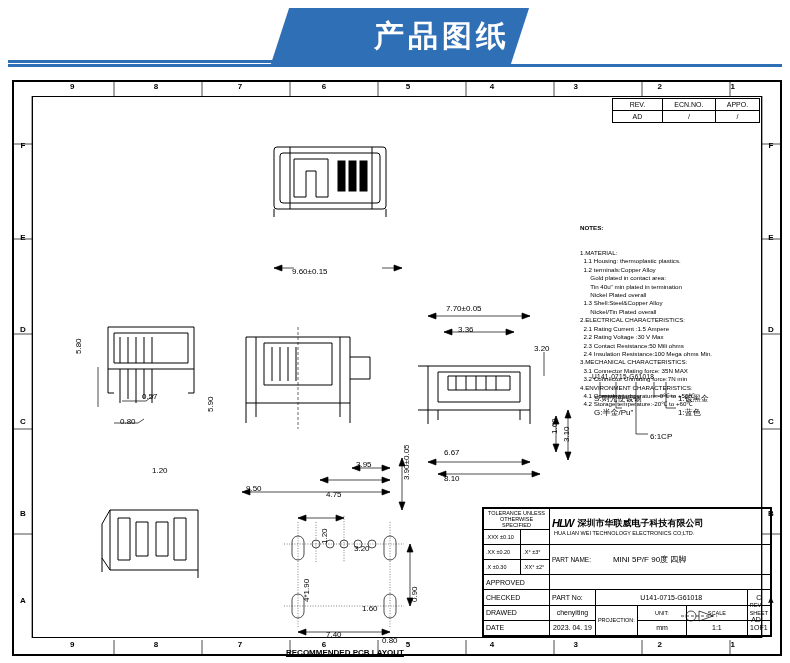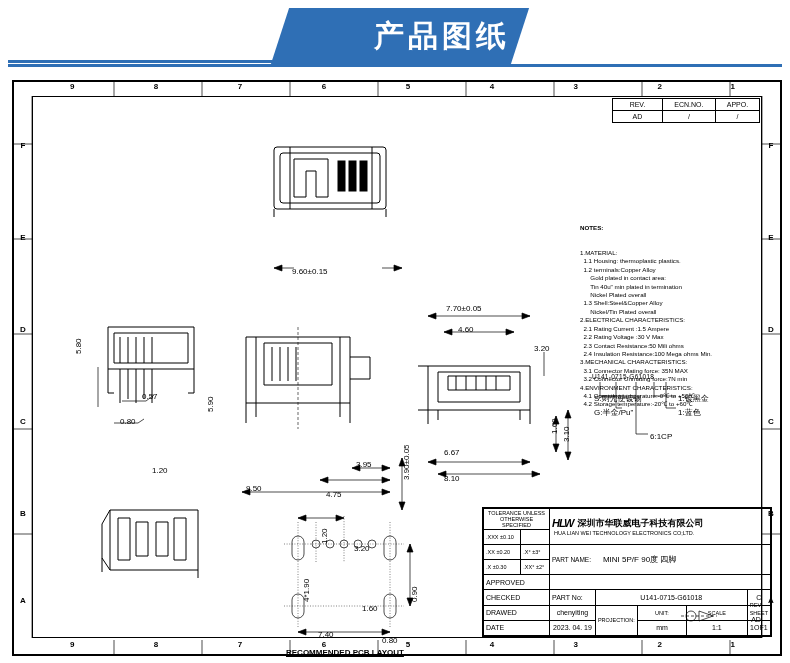--- a/index.html
+++ b/index.html
@@ -295,21 +295,21 @@
       <path d="M24 34 L126 34 L126 78 L24 78 Z"></path>
       <path d="M34 40 L116 40 L116 70 L34 70 Z"></path>
       <path d="M44 44 L106 44 L106 58 L44 58 Z"></path>
       <path d="M52 44 L52 58 M62 44 L62 58 M72 44 L72 58 M82 44 L82 58 M92 44 L92 58"></path>
       <path d="M24 78 L24 92 M126 78 L126 92"></path>
       <path d="M34 78 L34 88 M116 78 L116 88"></path>
       <path d="M14 34 L24 34 M14 78 L24 78"></path>
     </g>
   </svg>
   <div class="lbl" style="left:432px;top:222px">7.70±0.05</div>
-  <div class="lbl" style="left:444px;top:243px">4.60</div>
+  <div class="lbl" style="left:444px;top:243px">3.36</div>
   <div class="lbl" style="left:520px;top:262px">3.20</div>
   <div class="lbl" style="left:430px;top:366px">6.67</div>
   <div class="lbl" style="left:430px;top:392px">8.10</div>
   <div class="lbl" style="left:536px;top:352px;transform:rotate(-90deg);transform-origin:left top;">1.60</div>
   <div class="lbl" style="left:548px;top:360px;transform:rotate(-90deg);transform-origin:left top;">3.10</div>
   <svg width="180" height="170" style="left:400px;top:228px">
     <g class="sh">
       <line x1="14" y1="6" x2="116" y2="6"></line>
       <polygon class="fillb" points="14,6 22,3 22,9"></polygon>
         <polygon class="fillb" points="116,6 108,3 108,9"></polygon>
@@ -375,21 +375,21 @@
       <polygon class="fillb" points="34,130 42,127 42,133"></polygon>
         <polygon class="fillb" points="126,130 118,127 118,133"></polygon>
     </g>
   </svg>
   <div class="lbl" style="left:340px;top:462px">3.20</div>
   <div class="lbl" style="left:306px;top:462px;transform:rotate(-90deg);transform-origin:left top;">1.20</div>
   <div class="lbl" style="left:288px;top:520px;transform:rotate(-90deg);transform-origin:left top;">4*1.90</div>
   <div class="lbl" style="left:348px;top:522px">1.60</div>
   <div class="lbl" style="left:396px;top:520px;transform:rotate(-90deg);transform-origin:left top;">0.90</div>
   <div class="lbl" style="left:368px;top:554px">0.80</div>
-  <div class="lbl" style="left:304px;top:548px">7.40</div>
+  <div class="lbl" style="left:312px;top:548px">7.40</div>
   <div class="lbl lblb" style="left:272px;top:566px;text-decoration:underline;">RECOMMENDED PCB LAYOUT</div>
 
   <div id="titleblock">
     <table>
       <tbody>
           <tr>
         <td colspan="2" rowspan="1" class="tb-center tb-small" style="width:23%">TOLERANCE UNLESS
 OTHERWISE SPECIFIED</td>
         <td colspan="6" rowspan="2" class="tb-center">
           <div style="display:flex;align-items:center;gap:4px;justify-content:flex-start;">
@@ -401,21 +401,21 @@
       </tr>
       <tr>
         <td class="tb-small" style="width:13%">.XXX  ±0.10</td>
         <td class="tb-small" style="width:10%"></td>
       </tr>
       <tr>
         <td class="tb-small">.XX   ±0.20</td>
         <td class="tb-small">.X°  ±3°</td>
         <td colspan="6" rowspan="2">
           <span style="font-size:6.5px;">PART NAME:</span>
-          <span style="font-size:8px;margin-left:10px;">MINI 5P/F 90度 四脚</span>
+          <span style="font-size:8px;margin-left:20px;">MINI 5P/F 90度 四脚</span>
         </td>
       </tr>
       <tr>
         <td class="tb-small">.X    ±0.30</td>
         <td class="tb-small">.XX° ±2°</td>
       </tr>
       <tr>
         <td colspan="2">APPROVED</td>
         <td colspan="6"></td>
       </tr>

